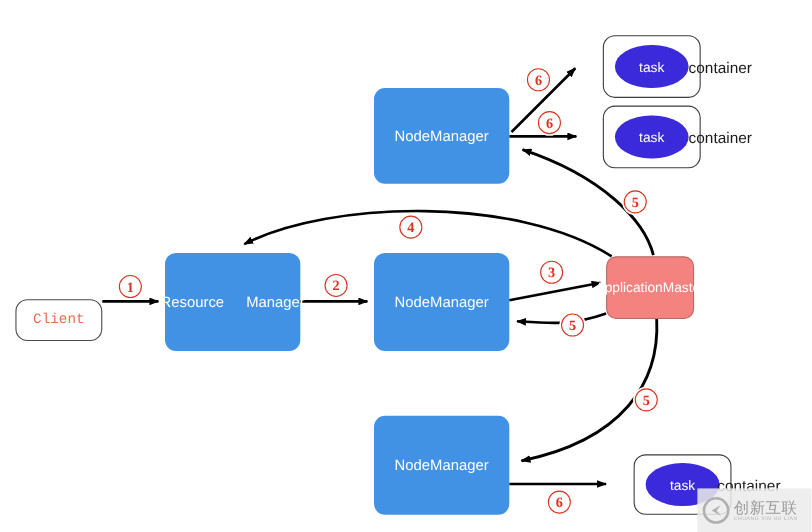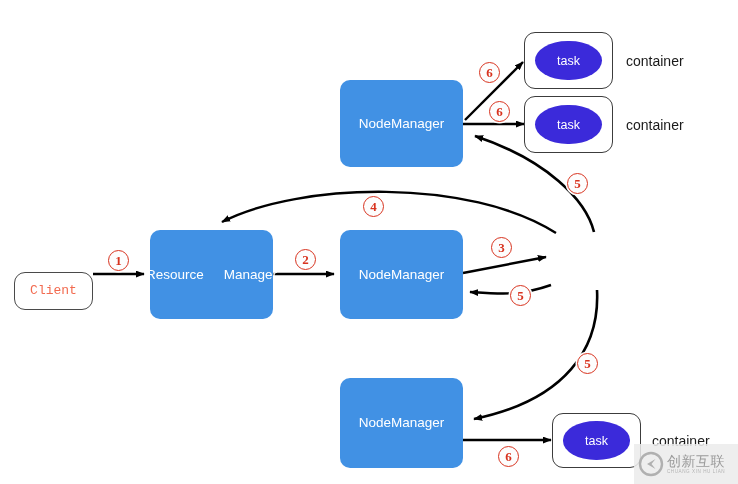--- a/index.html
+++ b/index.html
@@ -62,20 +62,21 @@
   
   .container-box {
     position: absolute;
     box-sizing: border-box;
     background: #ffffff;
     border: 1.6px solid #3c3c3c;
     border-radius: 11px;
     display: flex;
     align-items: center;
     justify-content: center;
+    margin-left: 24px;
   }
   .task-ellipse {
     width: 76%;
     height: 72%;
     background: #3b2ada;
     border-radius: 50%;
     display: flex;
     align-items: center;
     justify-content: center;
     color: #ffffff;
@@ -190,20 +191,24 @@
   <div class="node node-blue" style="left:340px; top:230px; width:123px; height:89px;">
     <span class="node-line">Node</span>
     <span class="node-line">Manager</span>
   </div>
 
   <div class="node node-blue" style="left:340px; top:378px; width:123px; height:90px;">
     <span class="node-line">Node</span>
     <span class="node-line">Manager</span>
   </div>
 
+  <div class="node node-salmon" style="left:551px; top:233px; width:80px; height:57px;">
+    <span class="node-line">Application</span>
+    <span class="node-line">Master</span>
+  </div>
 
   <div class="container-box" style="left:524px; top:32px; width:89px; height:57px;">
     <div class="task-ellipse">
       <span>task</span>
     </div>
   </div>
   <span class="container-label" style="left:626px; top:53px;">container</span>
 
   <div class="container-box" style="left:524px; top:96px; width:89px; height:57px;">
     <div class="task-ellipse">

